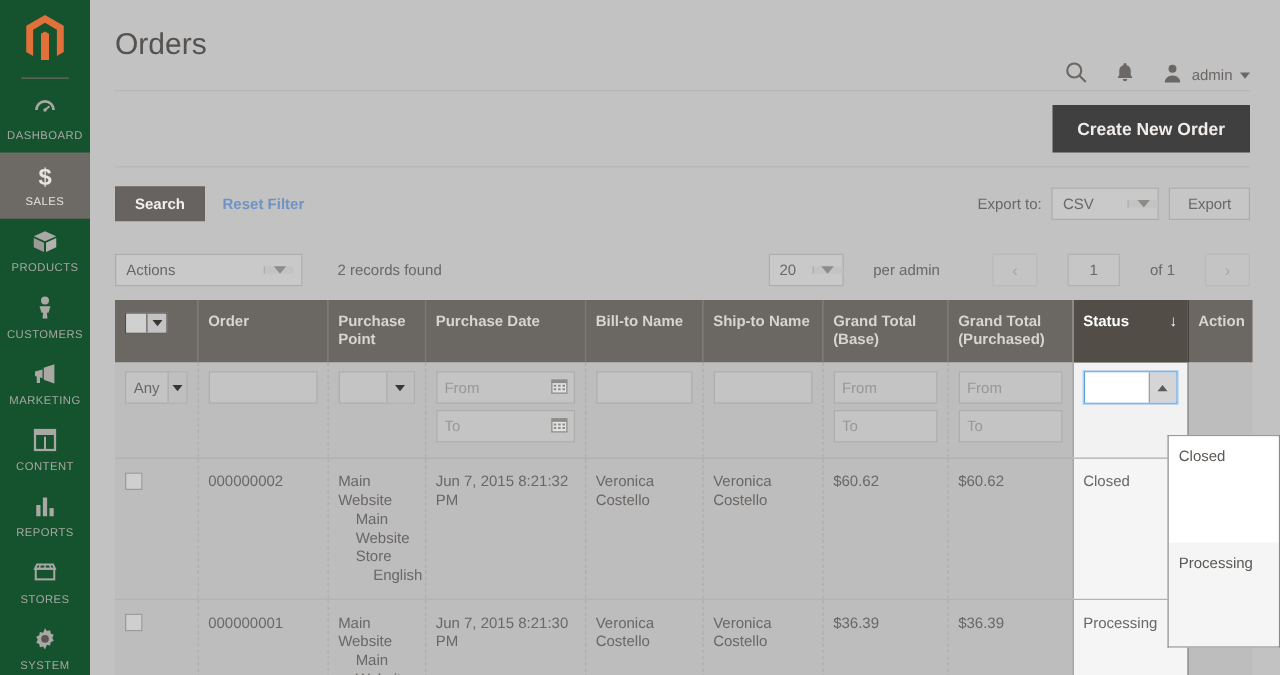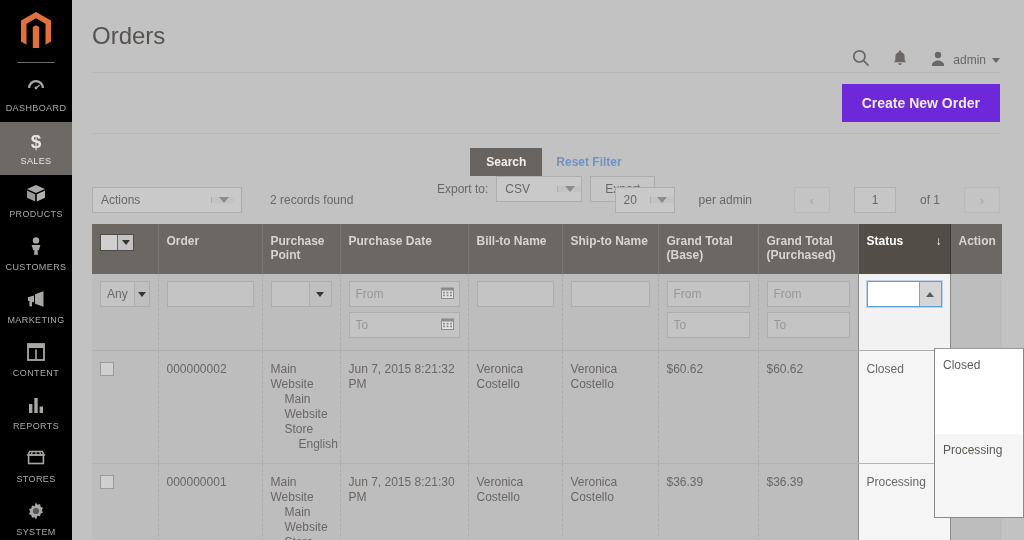--- a/index.html
+++ b/index.html
@@ -14,21 +14,21 @@
     position: relative;
     width: 1024px; height: 540px;
     display: flex;
     background: #c2c2c2;
   }
 
   
   .sidebar {
     width: 72px;
     height: 540px;
-    background: #000000;
+    background: #14532d;
     flex: 0 0 72px;
     position: relative;
     overflow: hidden;
   }
   .logo-wrap {
     height: 62px;
     display: flex;
     align-items: center;
     justify-content: center;
   }
@@ -107,42 +107,41 @@
   .page-actions {
     margin: 0 24px 0 20px;
     border: 1px solid #b7b7b7;
     border-left: none; border-right: none;
     height: 62px;
     display: flex;
     align-items: center;
     justify-content: flex-end;
   }
   .btn-primary {
-    background: #6d28d9;
+    background: #404040;
     color: #f0ece9;
     border: none;
     font-size: 14px;
     font-weight: bold;
     padding: 11px 20px;
     cursor: pointer;
     font-family: inherit;
   }
 
   
   .grid-wrap {
     margin: 14px 24px 0 20px;
     position: relative;
   }
   .grid-toolbar-top {
     display: flex;
     align-items: center;
     justify-content: space-between;
     height: 30px;
-    margin-bottom: 6px;
-    flex-direction: column;
+    margin-bottom: 22px;
   }
   .tb-left { display:flex; align-items:center; gap: 14px; }
   .btn-search {
     background: #666360;
     color: #f2f0ee;
     border: none;
     font-size: 12px;
     font-weight: bold;
     padding: 7px 16px;
     cursor: pointer;

